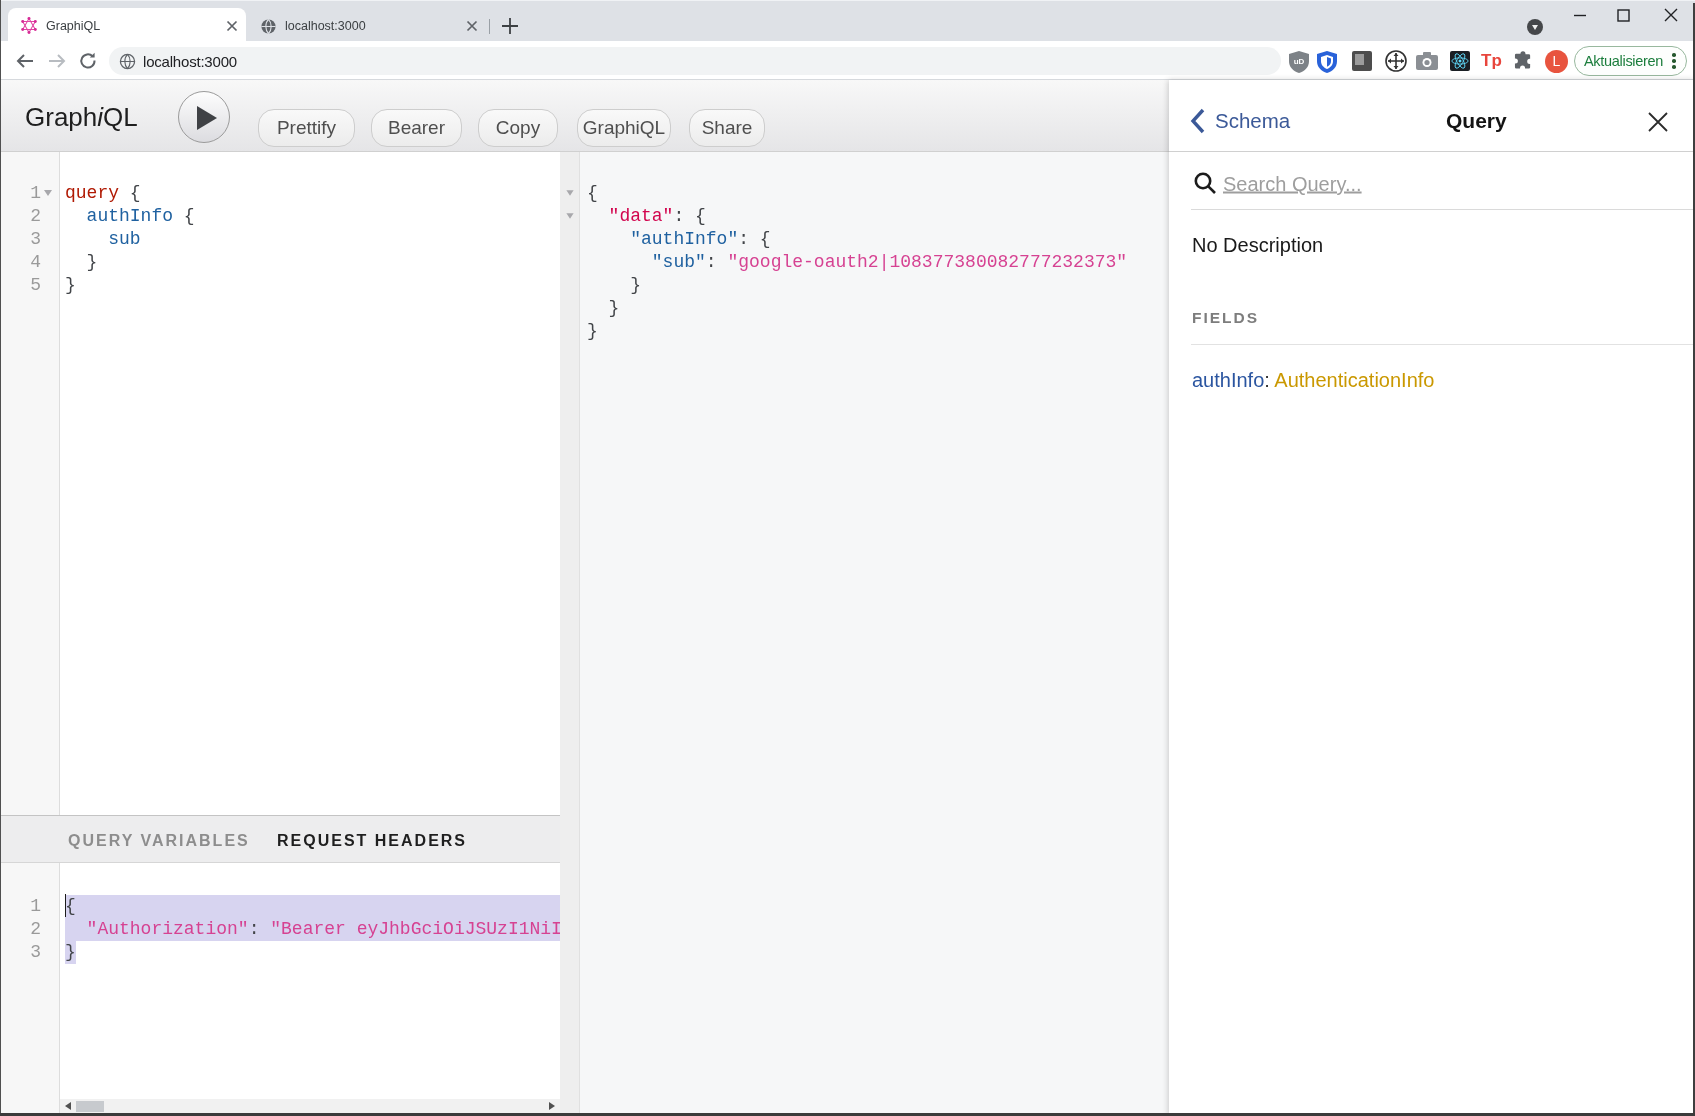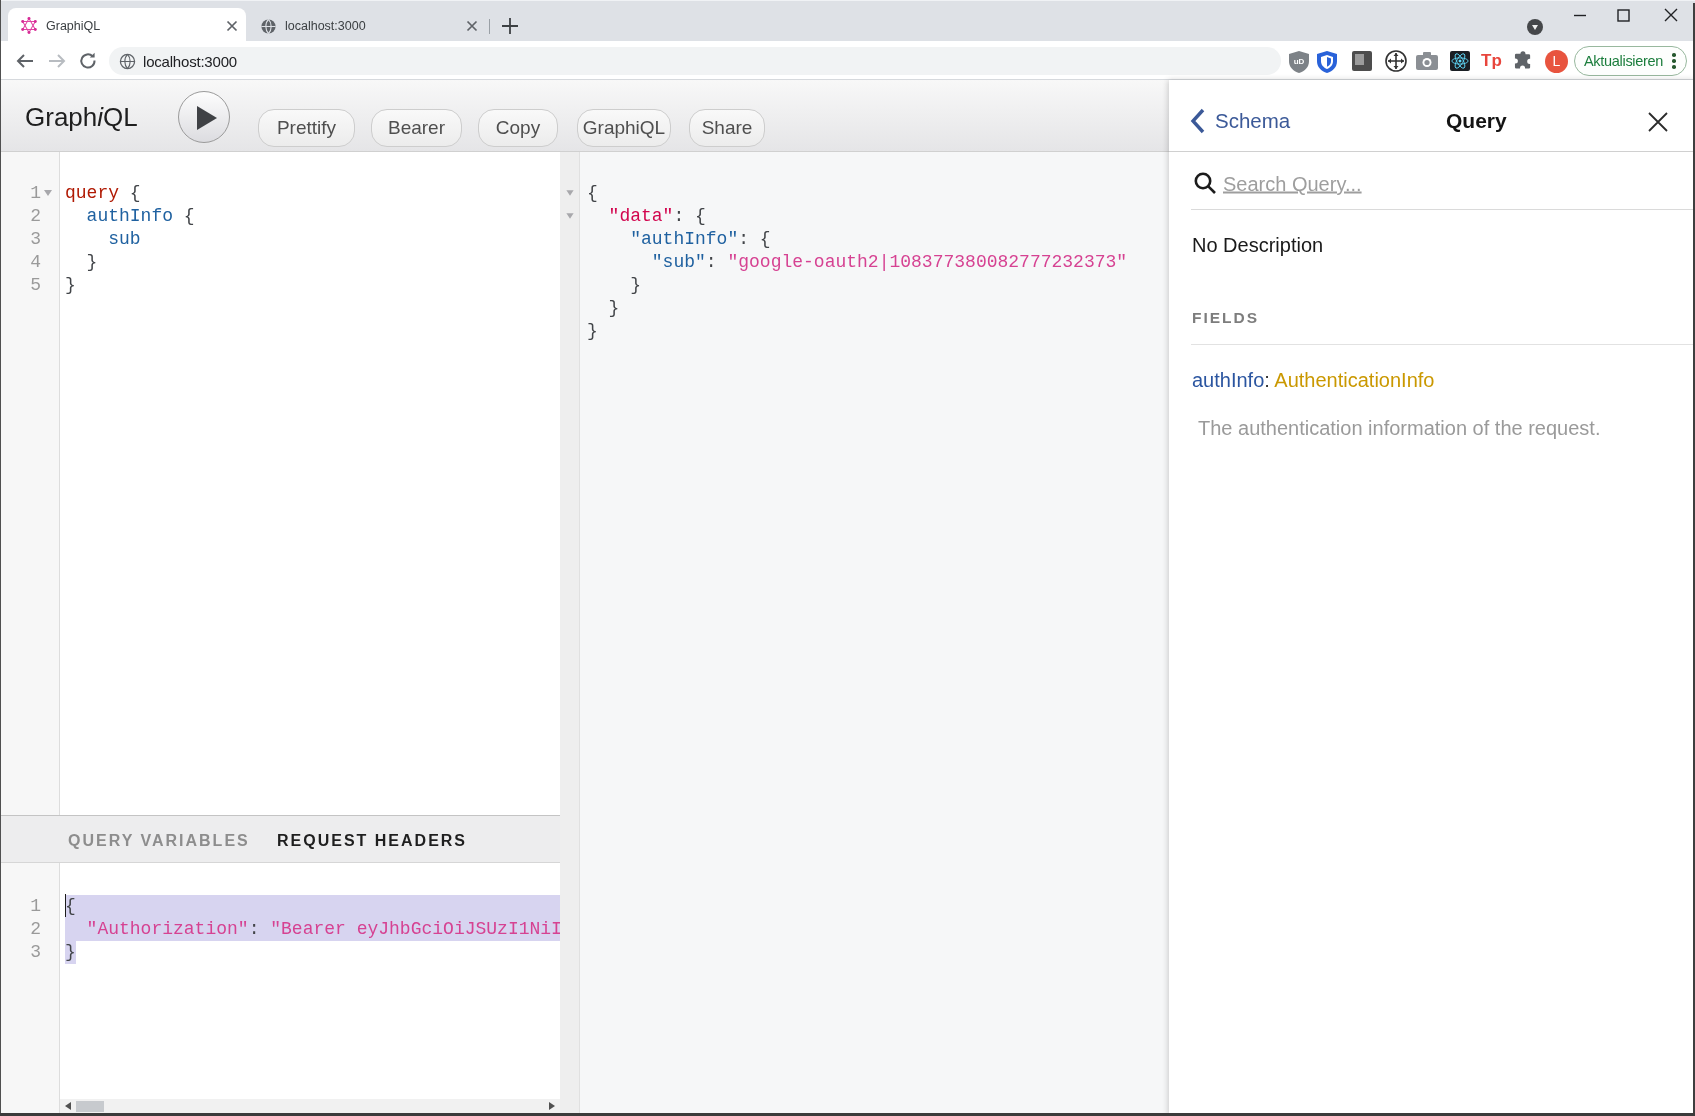--- a/index.html
+++ b/index.html
@@ -236,18 +236,17 @@
   <svg width="26" height="26" viewBox="0 0 26 26" style="position:absolute;left:24px;top:91px;">
       <circle cx="10" cy="10" r="7.2" fill="none" stroke="#1c1c1c" stroke-width="2.6"></circle>
       <path d="M15.3 15.3 L22 22" stroke="#1c1c1c" stroke-width="2.6"></path>
     </svg>
   <span style="position:absolute;left:54px;top:104px;transform:translateY(-50%);font-size:20px;color:#9e9e9e;text-decoration:underline;">Search Query...</span>
   <div class="dline" style="left:22px;top:129px;width:504px;"></div>
   <span style="position:absolute;left:23px;top:165px;transform:translateY(-50%);font-size:20px;color:#1a1a1a;">No Description</span>
   <span style="position:absolute;left:23px;top:238px;transform:translateY(-50%);font-size:15.5px;font-weight:bold;letter-spacing:2px;color:#7d7d7d;">FIELDS</span>
   <div class="dline" style="left:22px;top:264px;width:504px;background:#e2e2e2;"></div>
   <span style="position:absolute;left:23px;top:300px;transform:translateY(-50%);font-size:20px;"><span style="color:#2b55a0;">authInfo</span><span style="color:#333;">: </span><span style="color:#CA9800;">AuthenticationInfo</span></span>
-  <span style="position:absolute;left:29px;top:348px;transform:translateY(-50%);font-size:20px;color:#9a9a9a;">The authentication information of the request.</span>
 </div>
 <div style="position:absolute;left:0;top:0;width:1695px;height:1px;background:#f0f2f5;z-index:98;"></div>
 <div id="frameL"></div>
 <div id="frameR"></div>
 <div id="frameB"></div>
 
 </body></html>

